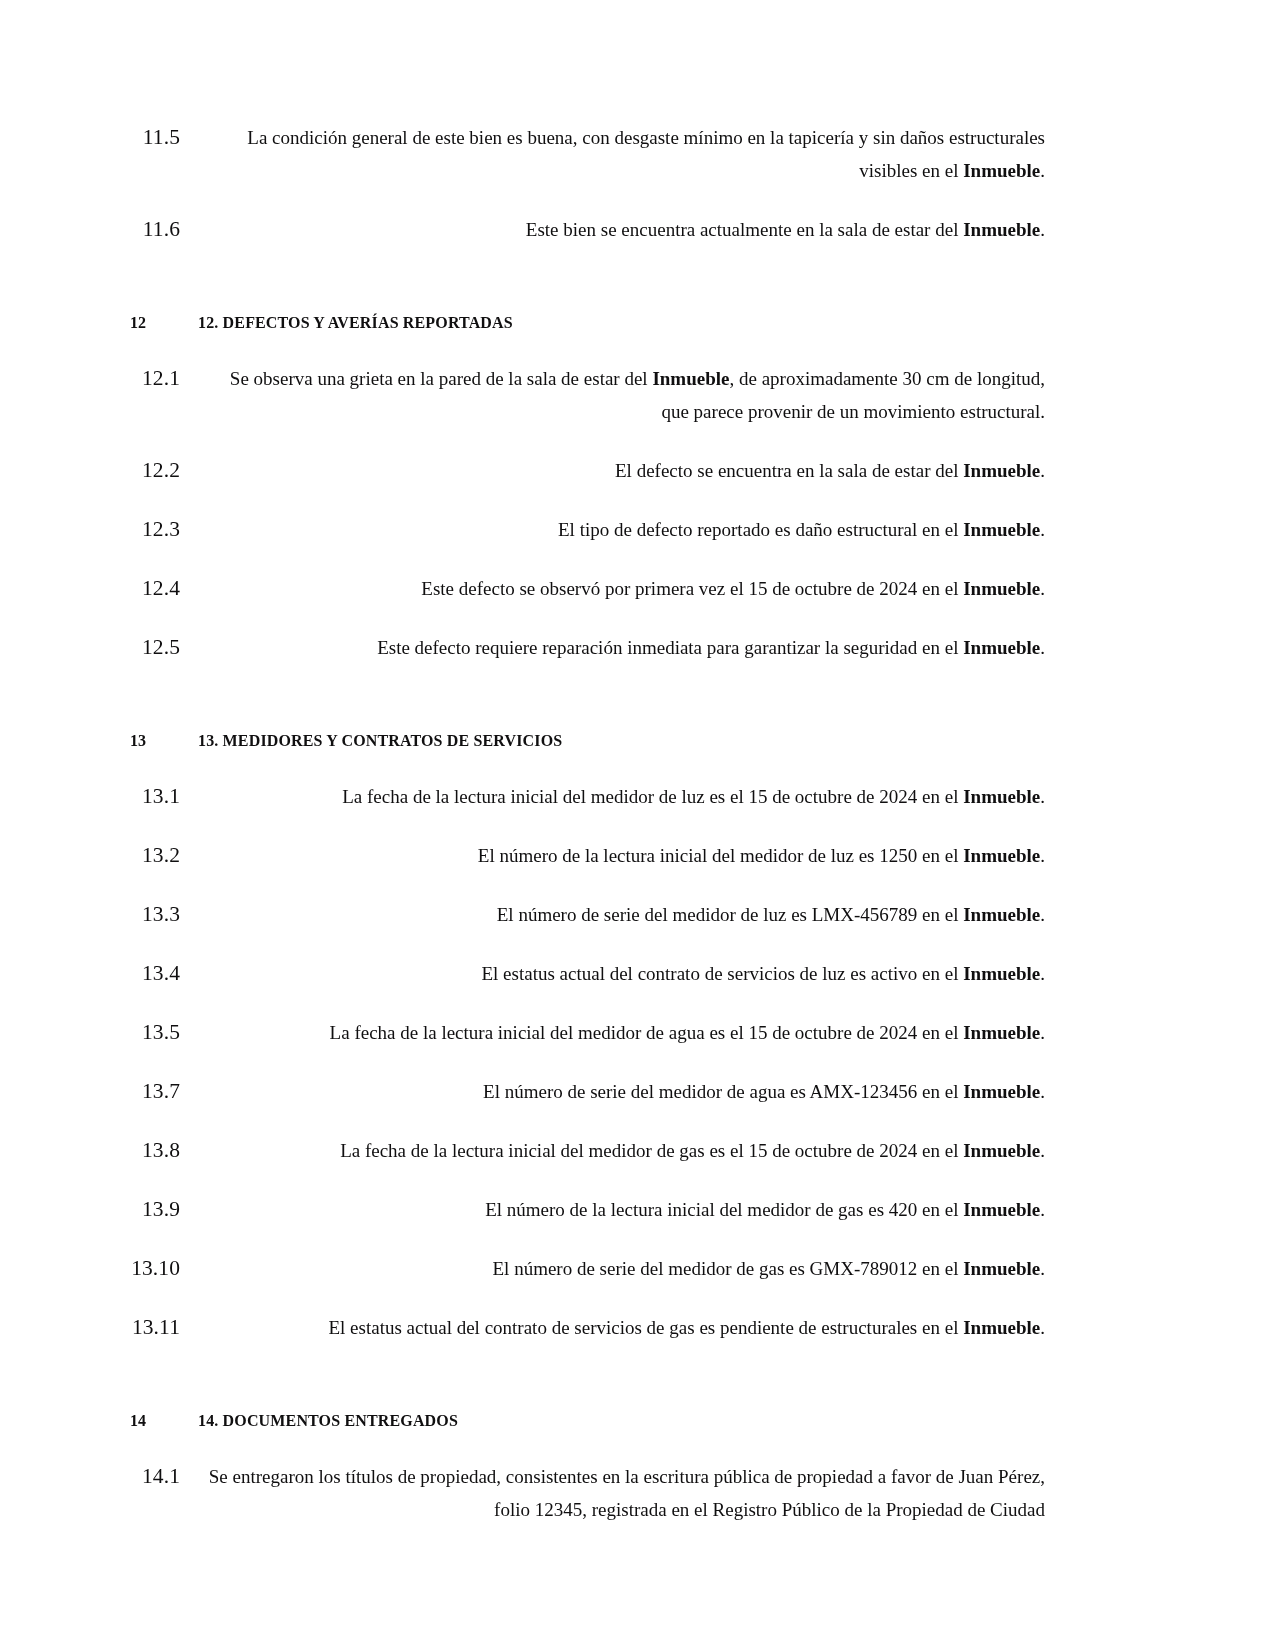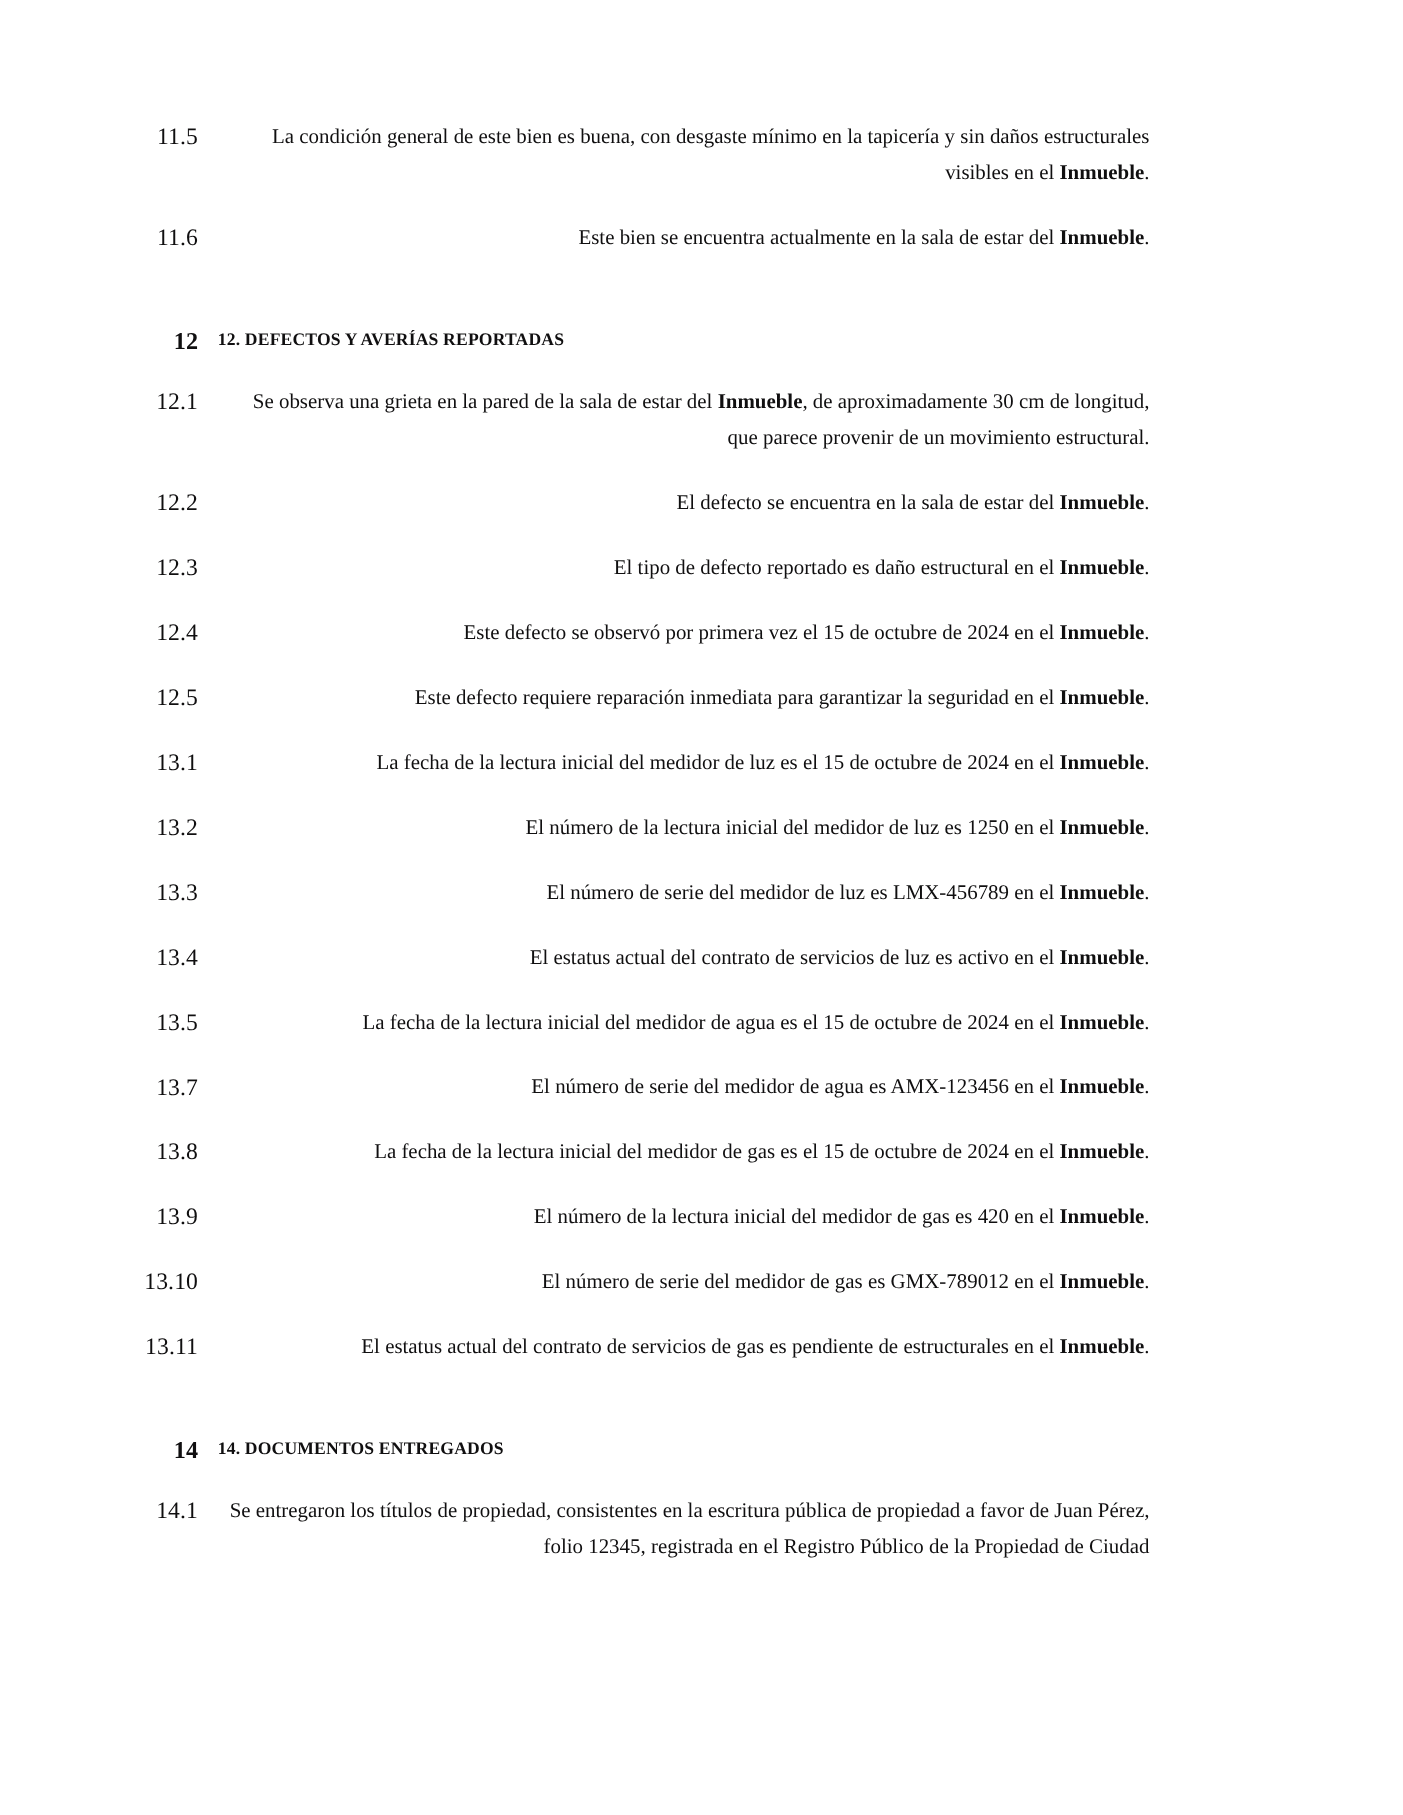--- a/index.html
+++ b/index.html
@@ -25,21 +25,21 @@
     padding: 104px 180px 0 130px;
   }
   .doc-body {
     width: 915px;
   }
 
   
   .clause {
     display: flex;
     align-items: flex-start;
-    margin: 4px 0 26px 0;
+    margin: 17px 0 26px 0;
   }
   .clause-num {
     flex: 0 0 auto;
     width: 50px;
     text-align: right;
     font-size: 21.5px;
     line-height: 33px;
     font-family: "Liberation Serif", "DejaVu Serif", serif;
     white-space: nowrap;
     letter-spacing: .1px;
@@ -58,22 +58,22 @@
 
   
   .heading {
     display: flex;
     align-items: flex-start;
     margin: 62px 0 24px 0;
   }
   .heading-num {
     flex: 0 0 auto;
     width: 50px;
-    text-align: right;
-    font-size: 22px;
+    text-align: left;
+    font-size: 16px;
     line-height: 30px;
     font-weight: 700;
     font-family: "Liberation Serif", "DejaVu Serif", serif;
   }
   .heading-text {
     flex: 1 1 auto;
     margin-left: 18px;
     font-size: 16px;
     line-height: 30px;
     font-weight: 700;
@@ -111,20 +111,24 @@
         <div class="clause-num">12.3</div>
         <div class="clause-text"><span>El tipo de defecto reportado es daño estructural en el </span><b>Inmueble</b><span>.</span></div>
       </div>
       <div class="clause">
         <div class="clause-num">12.4</div>
         <div class="clause-text"><span>Este defecto se observó por primera vez el 15 de octubre de 2024 en el </span><b>Inmueble</b><span>.</span></div>
       </div>
       <div class="clause">
         <div class="clause-num">12.5</div>
         <div class="clause-text"><span>Este defecto requiere reparación inmediata para garantizar la seguridad en el </span><b>Inmueble</b><span>.</span></div>
+      </div>
+      <div class="heading">
+        <div class="heading-num">13</div>
+        <div class="heading-text">13. MEDIDORES Y CONTRATOS DE SERVICIOS</div>
       </div>
       <div class="clause">
         <div class="clause-num">13.1</div>
         <div class="clause-text"><span>La fecha de la lectura inicial del medidor de luz es el 15 de octubre de 2024 en el </span><b>Inmueble</b><span>.</span></div>
       </div>
       <div class="clause">
         <div class="clause-num">13.2</div>
         <div class="clause-text"><span>El número de la lectura inicial del medidor de luz es 1250 en el </span><b>Inmueble</b><span>.</span></div>
       </div>
       <div class="clause">

